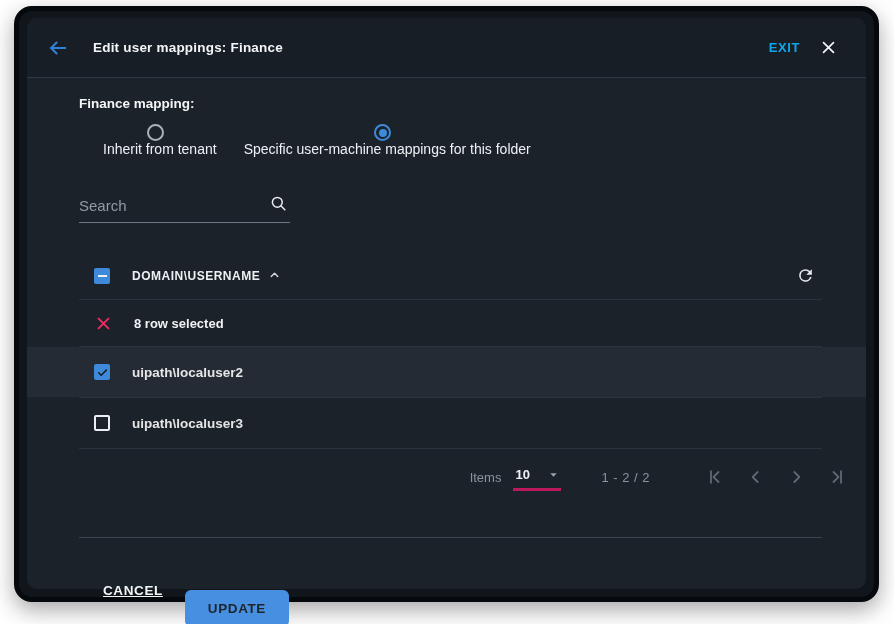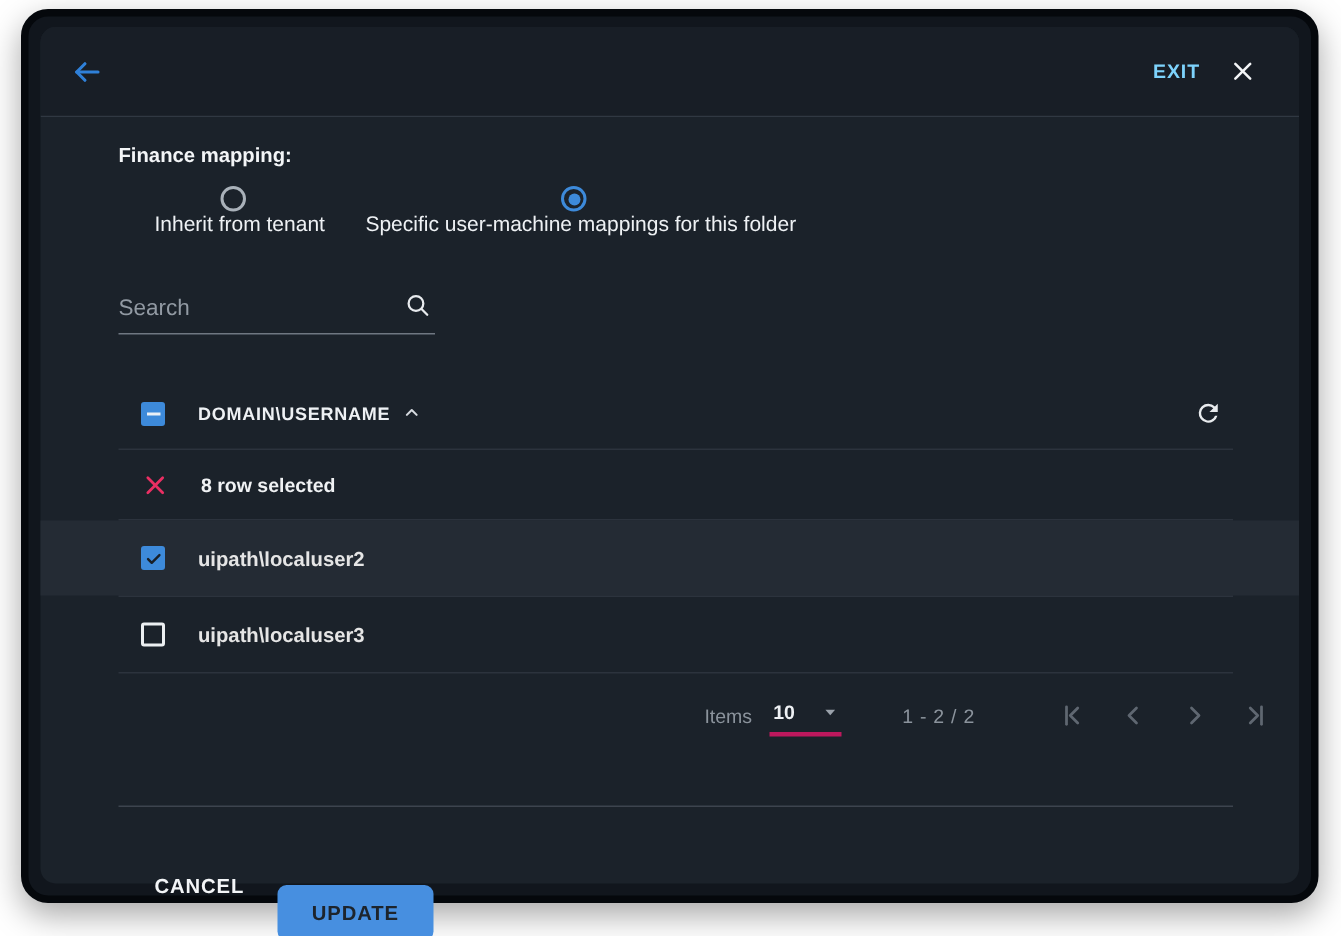--- a/index.html
+++ b/index.html
@@ -22,21 +22,21 @@
     height: 60px; flex: 0 0 60px; display: flex; align-items: center;
     padding: 0 24px 0 14px; background: #181e26;
     border-bottom: 1px solid #303842; border-radius: 10px 10px 0 0;
   }
   .icon-btn {
     width: 34px; height: 34px; display: flex; align-items: center; justify-content: center;
     cursor: pointer; border-radius: 50%; background: transparent; border: none;
   }
   .hdr-title { color: #f3f5f7; font-size: 13.5px; font-weight: bold; margin-left: 18px; letter-spacing: .2px; }
   .hdr-spacer { flex: 1; }
-  .exit-label { color: #7dd3fc; font-size: 13px; font-weight: bold; letter-spacing: .6px; cursor: pointer; margin-right: 14px; }
+  .exit-label { color: #0ea5e9; font-size: 13px; font-weight: bold; letter-spacing: .6px; cursor: pointer; margin-right: 14px; }
 
   
   .content { flex: 1; padding: 0 44px 0 52px; display: flex; flex-direction: column; }
 
   .select-mapping-label { margin-top: 18px; color: #f3f5f7; font-size: 13.5px; font-weight: bold; }
 
   .radio-row { margin-top: 13px; display: flex; align-items: center; margin-left: 15px; }
   .radio-opt { display: flex; align-items: center; cursor: pointer; margin-right: 18px; flex-direction: column; }
   .radio-circle {
     width: 17px; height: 17px; border-radius: 50%; border: 2px solid #a9b1b9;
@@ -96,21 +96,21 @@
   .pag-caret { margin-left: 18px; display: flex; }
   .pag-range { margin: 0 42px 0 40px; letter-spacing: .5px; }
   .pag-nav { display: flex; align-items: center; }
   .pag-nav .icon-btn { margin-left: 8px; width: 32px; height: 32px; }
 
   
   .footer-divider { height: 1px; background: #3d444e; margin: 32px 0 0 0; }
   .footer { display: flex; align-items: center; padding: 16px 0 13px 16px; }
   .cancel-btn {
     background: transparent; border: none; color: #f3f5f7; font-size: 13.5px; font-weight: bold;
-    letter-spacing: .6px; cursor: pointer; padding: 10px 8px; font-family: "Liberation Sans", sans-serif;
+    letter-spacing: .6px; cursor: pointer; padding: 10px 8px; font-family: "Liberation Sans", sans-serif; text-decoration: underline;
   }
   .update-btn {
     margin-left: 14px; background: #478fe0; border: none; border-radius: 6px;
     color: #1d242c; font-size: 13.5px; font-weight: bold; letter-spacing: .6px;
     padding: 11px 23px; cursor: pointer; font-family: "Liberation Sans", sans-serif; margin-top: 36px;
   }
 </style>
 </head>
 <body>
 
@@ -119,20 +119,21 @@
 
     <div class="hdr">
       <button class="icon-btn">
         <span style="display:flex;">
           <svg width="22" height="22" viewBox="0 0 24 24" fill="none" stroke="#2f80d8" stroke-width="2.3" stroke-linecap="round" stroke-linejoin="round">
             <path d="M20 12H4.5"></path>
               <path d="M10.5 18L4.5 12l6-6"></path>
           </svg>
         </span>
       </button>
+      <span class="hdr-title">Edit user mappings: Finance</span>
       <span class="hdr-spacer"></span>
       <span class="exit-label">EXIT</span>
       <button class="icon-btn" style="width:28px;height:28px;">
         <span style="display:flex;">
           <svg width="17" height="17" viewBox="0 0 24 24" fill="none" stroke="#f3f5f7" stroke-width="2.4" stroke-linecap="round">
             <path d="M5 5l14 14"></path>
               <path d="M19 5L5 19"></path>
           </svg>
         </span>
       </button>

